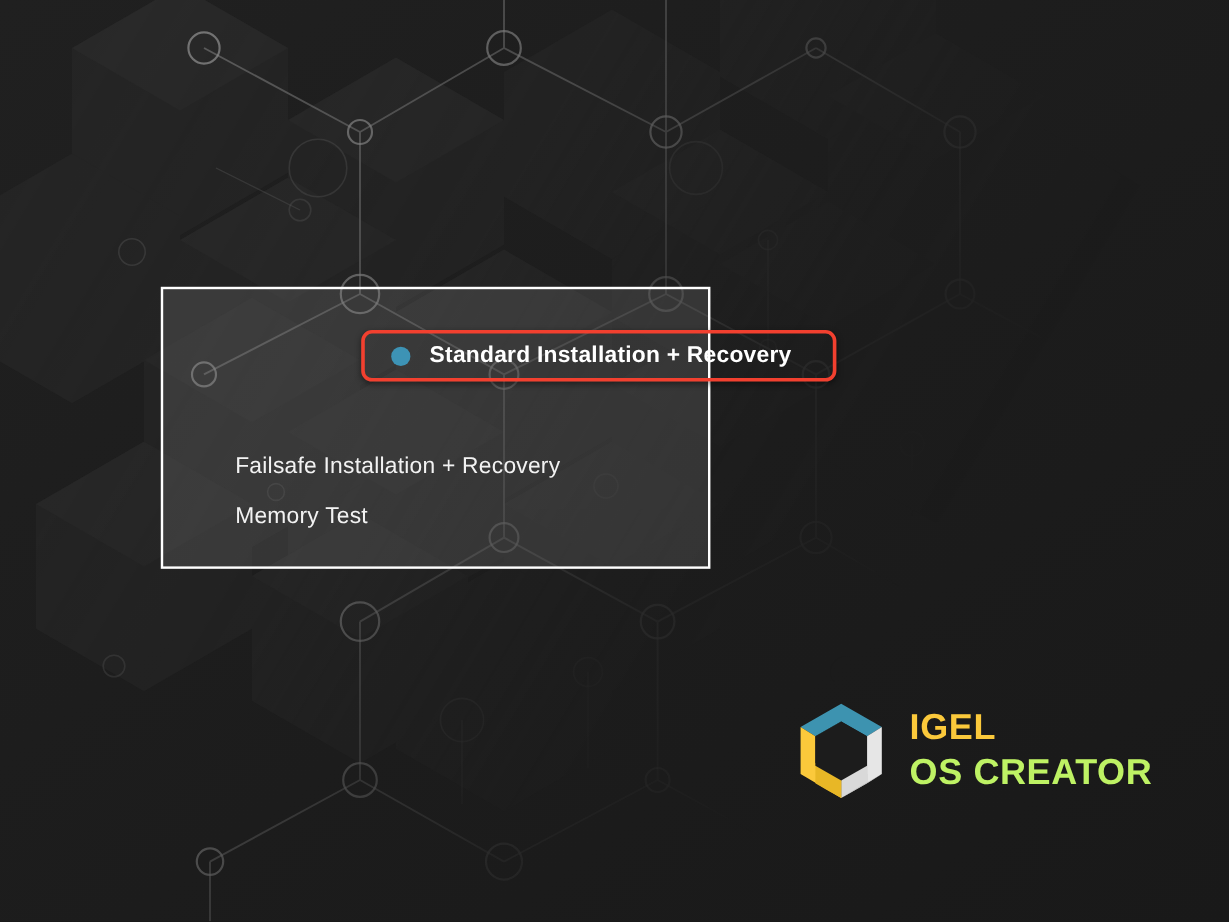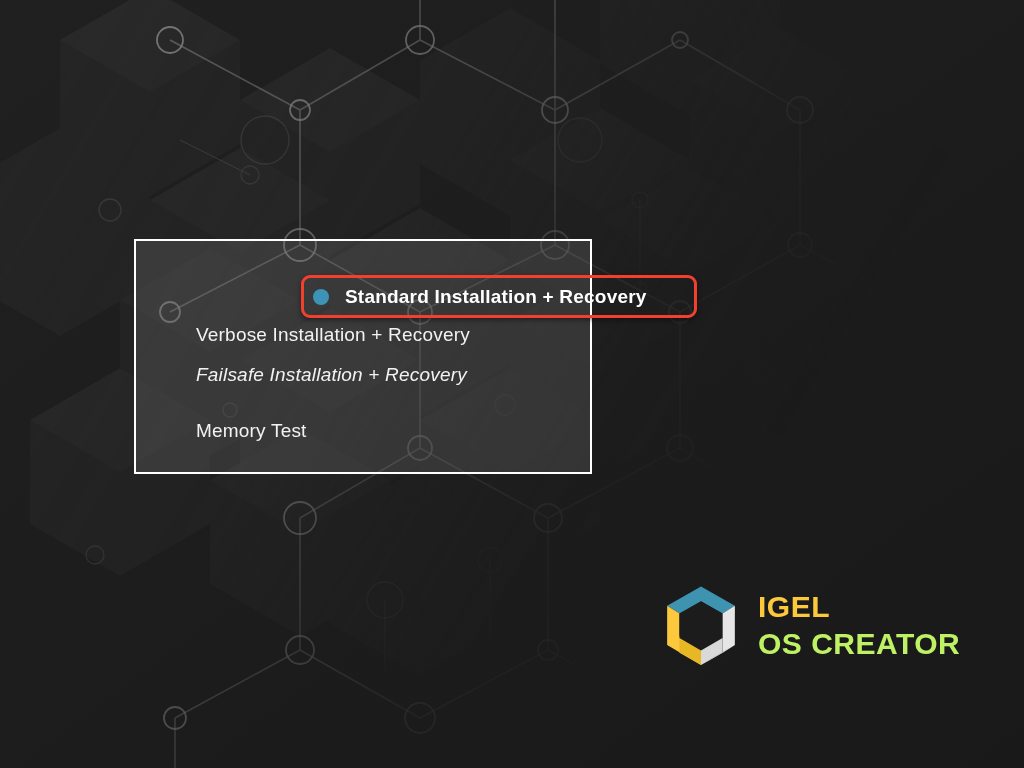--- a/index.html
+++ b/index.html
@@ -76,21 +76,21 @@
     border-radius: 50%;
     background: #3d93b5;
     display: block;
   }
 
   .menu-item.selected {
     left: 165px;
     width: 396px;
     border: 3px solid #f2402f;
     border-radius: 9px;
-    padding-left: 3px;
+    padding-left: 16px;
     height: 43px;
     box-shadow: 0 2px 5px rgba(0,0,0,0.45);
   }
 
   .menu-item.selected .label {
     font-weight: bold;
     color: #ffffff;
     font-size: 19px;
   }
 
@@ -305,26 +305,22 @@
   <div id="menu-panel">
     <div id="menu-list">
 
       <div class="menu-item selected" style="top:34px;">
         <span class="bullet-slot">
           <span class="bullet-dot"></span>
         </span>
         <span class="label">Standard Installation + Recovery</span>
       </div>
 
-      <div class="menu-item" style="top:74px;">
-        <span class="bullet-slot"></span>
-        <span class="label">Verbose Installation + Recovery</span>
-      </div>
-
-      <div class="menu-item" style="top:114px;font-style:italic;">
+
+      <div class="menu-item" style="top:128px;">
         <span class="bullet-slot"></span>
         <span class="label">Failsafe Installation + Recovery</span>
       </div>
 
       <div class="menu-item" style="top:170px;">
         <span class="bullet-slot"></span>
         <span class="label">Memory Test</span>
       </div>
 
     </div>

